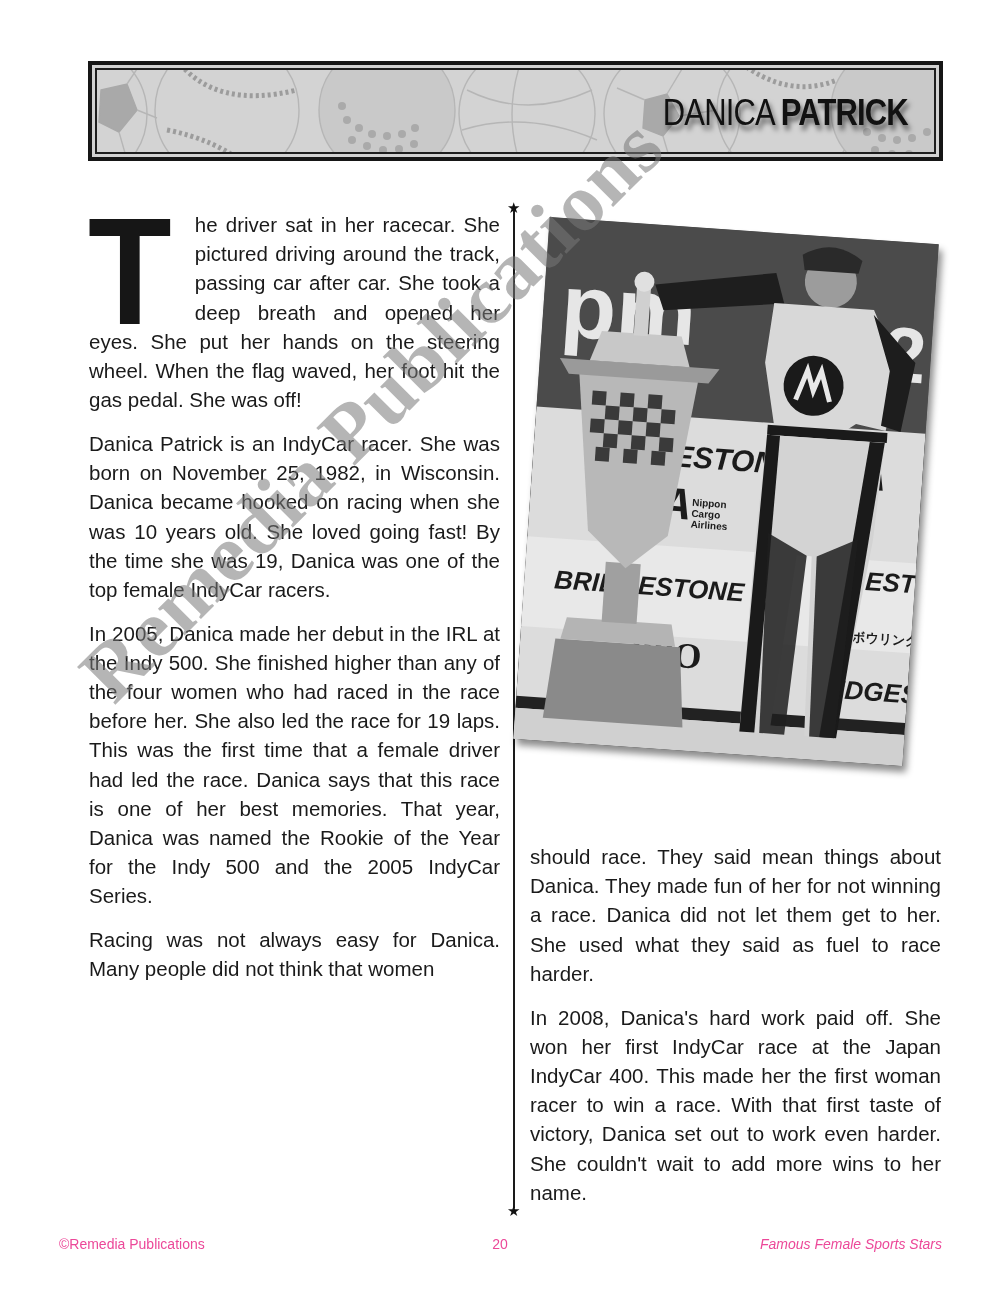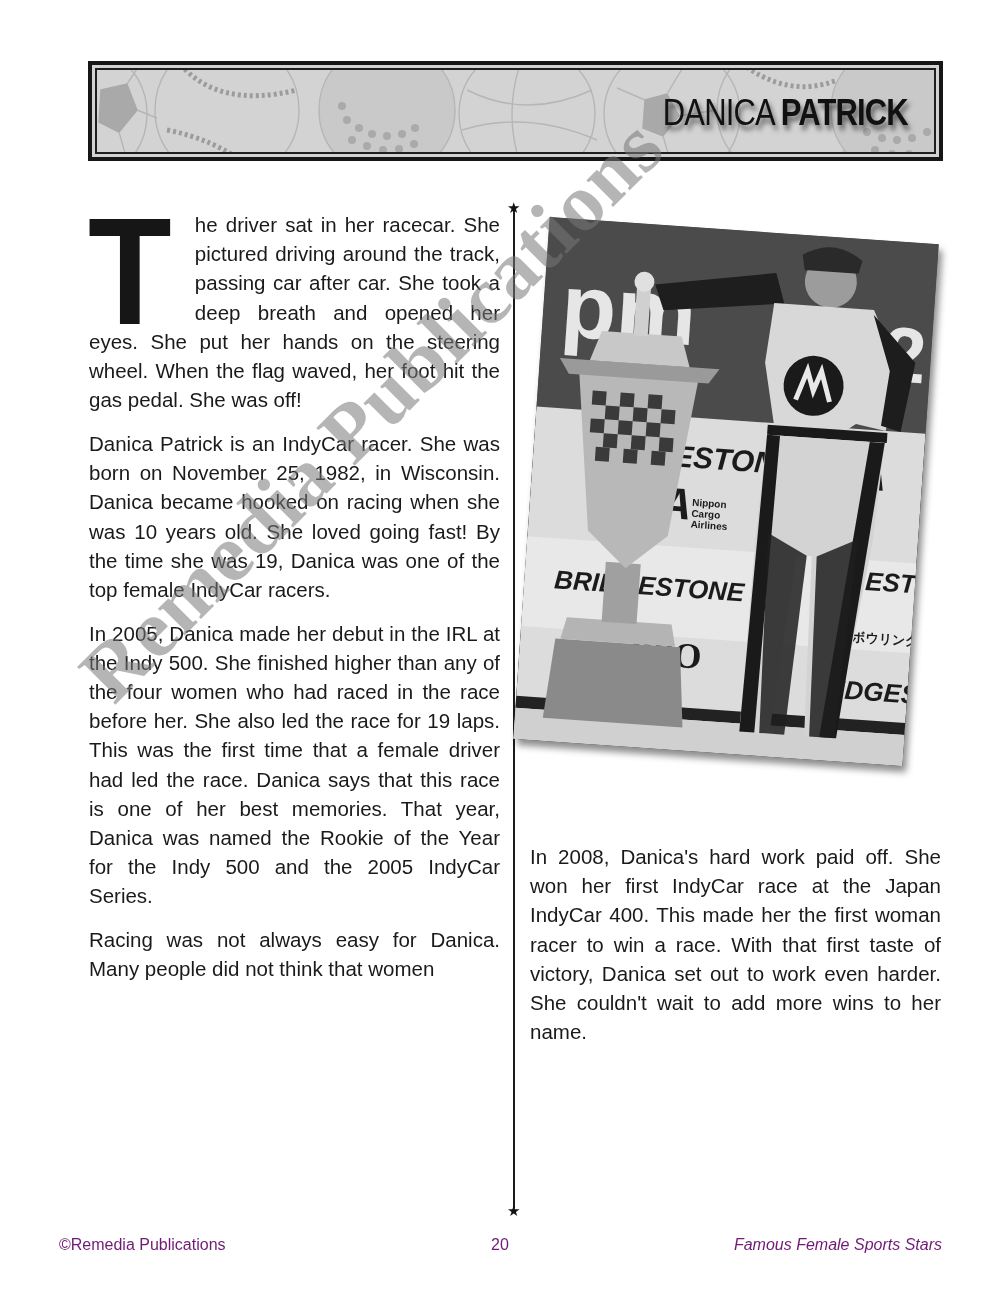--- a/index.html
+++ b/index.html
@@ -38,21 +38,21 @@
   .photo { position: absolute; left: 531px; top: 230px; width: 390px; height: 523px;
            transform: rotate(4deg); transform-origin: center center;
            box-shadow: 4px 6px 7px rgba(0,0,0,0.45); background: #4a4a4a; overflow: hidden; }
 
   
   .watermark { position: absolute; left: 95px; top: 640px; font-family: "Liberation Serif", serif;
                font-weight: bold; font-size: 82px; color: rgba(120,120,120,0.55); white-space: nowrap;
                transform: rotate(-45deg); transform-origin: left center; pointer-events: none; letter-spacing: 1px; }
 
   
-  .footer { position: absolute; top: 1236px; font-size: 16px; color: #701a75; }
+  .footer { position: absolute; top: 1236px; font-size: 14px; color: #ec4899; }
   .footer-left { left: 59px; }
   .footer-center { left: 500px; transform: translateX(-50%); }
   .footer-right { right: 58px; font-style: italic; }
 </style>
 </head>
 <body>
 
 <div class="banner">
   <div class="banner-inner">
     <svg class="balls" width="843" height="88" viewBox="0 0 843 88">
@@ -210,20 +210,21 @@
       <path d="M232,202 L350,202 L345,300 L320,500 L290,500 L285,320 L270,320 L255,500 L225,500 L228,300 Z" fill="#d3d3d3"></path>
       <path d="M232,202 L245,202 L240,500 L225,500 Z" fill="#1a1a1a"></path>
       <path d="M335,202 L350,202 L322,500 L305,500 Z" fill="#1a1a1a"></path>
       <path d="M240,300 L280,320 L270,500 L245,500 Z" fill="#1f1f1f" opacity="0.85"></path>
       <path d="M290,320 L330,300 L320,500 L295,500 Z" fill="#1f1f1f" opacity="0.85"></path>
     </g>
   </svg>
 </div>
 
 <div class="col col-right">
+  <p>should race. They said mean things about Danica. They made fun of her for not winning a race. Danica did not let them get to her. She used what they said as fuel to race harder.</p>
   <p>In 2008, Danica's hard work paid off. She won her first IndyCar race at the Japan IndyCar 400. This made her the first woman racer to win a race. With that first taste of victory, Danica set out to work even harder. She couldn't wait to add more wins to her name.</p>
 </div>
 
 <div class="watermark">Remedia Publications</div>
 
 <div class="footer footer-left">©Remedia Publications</div>
 <div class="footer footer-center">20</div>
 <div class="footer footer-right">Famous Female Sports Stars</div>
 
 </body></html>

